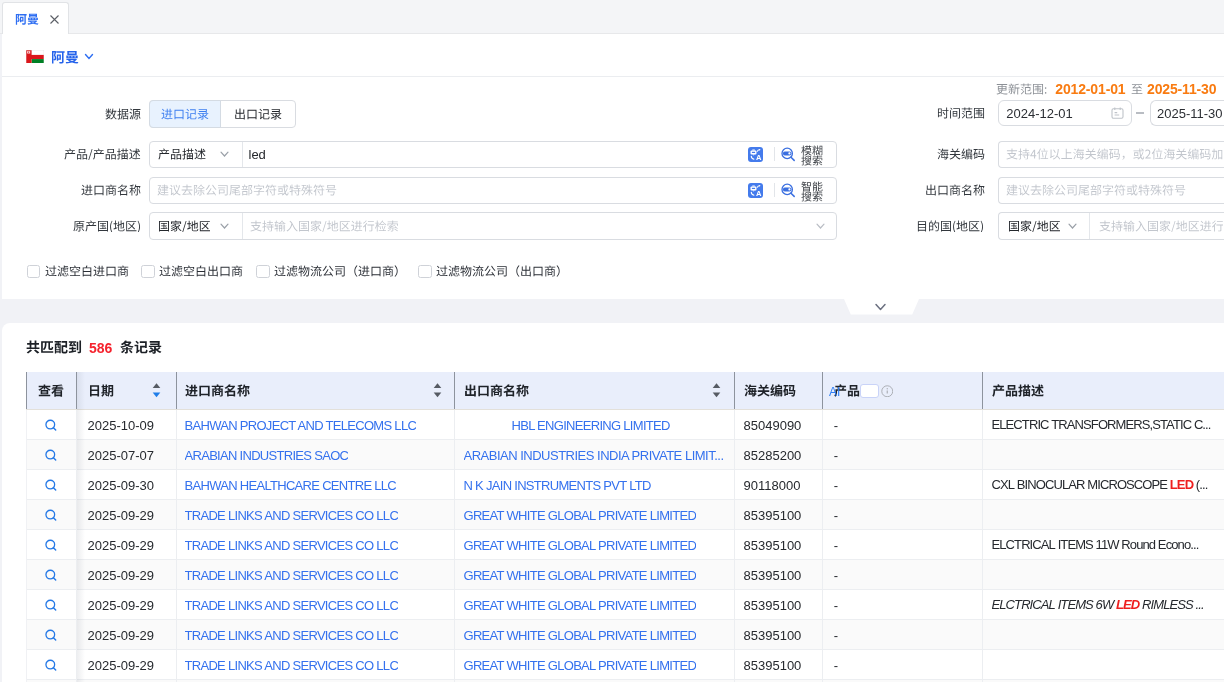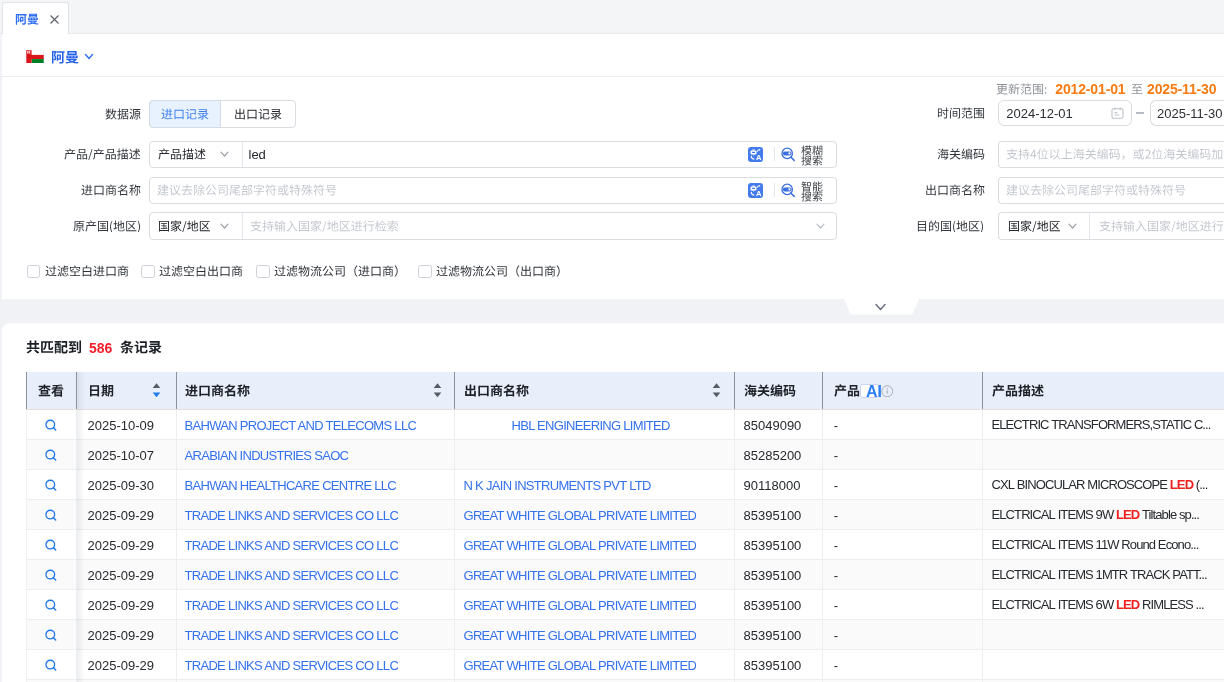--- a/index.html
+++ b/index.html
@@ -521,42 +521,43 @@
     </svg>
 <svg style="position:absolute;left:433.0px;top:383.3px" width="9" height="15" viewBox="0 0 9 15">
       <path d="M4.5 0.3 L8.3 5 L0.7 5 Z" fill="#565b63"></path>
       <path d="M4.5 14.2 L8.3 9.5 L0.7 9.5 Z" fill="#565b63"></path>
     </svg>
 <svg style="position:absolute;left:712.0px;top:383.3px" width="9" height="15" viewBox="0 0 9 15">
       <path d="M4.5 0.3 L8.3 5 L0.7 5 Z" fill="#565b63"></path>
       <path d="M4.5 14.2 L8.3 9.5 L0.7 9.5 Z" fill="#565b63"></path>
     </svg>
 <div style="position:absolute;left:860.0px;top:383.5px;width:19.0px;height:14.5px;background:#fff;border:1px solid #c9d3f8;border-radius:3px;"></div>
-<div style="position:absolute;left:866px;top:384.9px;font-size:16px;color:#2e7ff7;font-weight:700;letter-spacing:0px;line-height:14.4px;white-space:pre;">AI</div>
+<div style="position:absolute;left:829px;top:384.9px;font-size:12px;color:#2e7ff7;font-weight:400;letter-spacing:0px;line-height:14.4px;white-space:pre;">AI</div>
 <svg style="position:absolute;left:880.5px;top:384.5px" width="12.5" height="12.5" viewBox="0 0 13 13">
 <circle cx="6.5" cy="6.5" r="5.7" fill="none" stroke="#aaadb3" stroke-width="1"></circle>
 <path d="M6.5 5.6 v3.2" stroke="#aaadb3" stroke-width="1.2"></path>
 <circle cx="6.5" cy="3.9" r="0.7" fill="#aaadb3"></circle>
 </svg>
 <svg style="position:absolute;left:43px;top:417.5px" width="15" height="15" viewBox="0 0 15 15">
       <circle cx="7.3" cy="6.6" r="4.35" fill="none" stroke="#2478e6" stroke-width="1.3"></circle>
       <path d="M10.4 9.8 L12.7 12.1" stroke="#2478e6" stroke-width="1.45" stroke-linecap="round"></path>
     </svg>
 <div style="position:absolute;left:87.5px;top:416.9px;font-size:13px;color:#26292e;font-weight:400;letter-spacing:0px;line-height:18.7px;white-space:pre;text-align:right;">2025-10-09</div>
 <div style="position:absolute;left:184.5px;top:416.9px;font-size:13px;color:#3471ee;font-weight:400;letter-spacing:-0.7px;line-height:18.7px;white-space:pre;max-width:261px;overflow:hidden;">BAHWAN PROJECT AND TELECOMS LLC</div>
 <div style="position:absolute;left:463.5px;top:416.9px;font-size:13px;color:#3471ee;font-weight:400;letter-spacing:-0.7px;line-height:18.7px;white-space:pre;max-width:262px;overflow:hidden;padding-left:48px;">HBL ENGINEERING LIMITED</div>
 <div style="position:absolute;left:743.5px;top:416.9px;font-size:13px;color:#26292e;font-weight:400;letter-spacing:0px;line-height:18.7px;white-space:pre;">85049090</div>
 <div style="position:absolute;left:833.8px;top:416.9px;font-size:13px;color:#26292e;font-weight:400;letter-spacing:0px;line-height:18.7px;white-space:pre;">-</div>
 <div style="position:absolute;left:991.5px;top:415.6px;font-size:13px;color:#26292e;line-height:18.7px;letter-spacing:-0.9px;white-space:pre;"><span>ELECTRIC&nbsp;TRANSFORMERS,STATIC&nbsp;C...</span></div>
 <svg style="position:absolute;left:43px;top:447.5px" width="15" height="15" viewBox="0 0 15 15">
       <circle cx="7.3" cy="6.6" r="4.35" fill="none" stroke="#2478e6" stroke-width="1.3"></circle>
       <path d="M10.4 9.8 L12.7 12.1" stroke="#2478e6" stroke-width="1.45" stroke-linecap="round"></path>
     </svg>
-<div style="position:absolute;left:87.5px;top:446.9px;font-size:13px;color:#26292e;font-weight:400;letter-spacing:0px;line-height:18.7px;white-space:pre;">2025-10-07</div>
+<div style="position:absolute;left:87.5px;top:446.9px;font-size:13px;color:#26292e;font-weight:400;letter-spacing:0px;line-height:18.7px;white-space:pre;">2025-07-07</div>
 <div style="position:absolute;left:184.5px;top:446.9px;font-size:13px;color:#3471ee;font-weight:400;letter-spacing:-0.7px;line-height:18.7px;white-space:pre;max-width:261px;overflow:hidden;">ARABIAN INDUSTRIES SAOC</div>
+<div style="position:absolute;left:463.5px;top:446.9px;font-size:13px;color:#3471ee;font-weight:400;letter-spacing:-0.5px;line-height:18.7px;white-space:pre;max-width:262px;overflow:hidden;">ARABIAN INDUSTRIES INDIA PRIVATE LIMIT...</div>
 <div style="position:absolute;left:743.5px;top:446.9px;font-size:13px;color:#26292e;font-weight:400;letter-spacing:0px;line-height:18.7px;white-space:pre;">85285200</div>
 <div style="position:absolute;left:833.8px;top:446.9px;font-size:13px;color:#26292e;font-weight:400;letter-spacing:0px;line-height:18.7px;white-space:pre;">-</div>
 <svg style="position:absolute;left:43px;top:477.5px" width="15" height="15" viewBox="0 0 15 15">
       <circle cx="7.3" cy="6.6" r="4.35" fill="none" stroke="#2478e6" stroke-width="1.3"></circle>
       <path d="M10.4 9.8 L12.7 12.1" stroke="#2478e6" stroke-width="1.45" stroke-linecap="round"></path>
     </svg>
 <div style="position:absolute;left:87.5px;top:476.9px;font-size:13px;color:#26292e;font-weight:400;letter-spacing:0px;line-height:18.7px;white-space:pre;">2025-09-30</div>
 <div style="position:absolute;left:184.5px;top:476.9px;font-size:13px;color:#3471ee;font-weight:400;letter-spacing:-0.7px;line-height:18.7px;white-space:pre;max-width:261px;overflow:hidden;">BAHWAN HEALTHCARE CENTRE LLC</div>
 <div style="position:absolute;left:463.5px;top:476.9px;font-size:13px;color:#3471ee;font-weight:400;letter-spacing:-0.7px;line-height:18.7px;white-space:pre;max-width:262px;overflow:hidden;">N K JAIN INSTRUMENTS PVT LTD</div>
 <div style="position:absolute;left:743.5px;top:476.9px;font-size:13px;color:#26292e;font-weight:400;letter-spacing:0px;line-height:18.7px;white-space:pre;">90118000</div>
@@ -564,51 +565,49 @@
 <div style="position:absolute;left:991.5px;top:475.6px;font-size:13px;color:#26292e;line-height:18.7px;letter-spacing:-0.9px;white-space:pre;"><span>CXL&nbsp;BINOCULAR&nbsp;MICROSCOPE&nbsp;</span><span style="color:#ee1f1f;font-weight:700">LED</span><span>&nbsp;(...</span></div>
 <svg style="position:absolute;left:43px;top:507.5px" width="15" height="15" viewBox="0 0 15 15">
       <circle cx="7.3" cy="6.6" r="4.35" fill="none" stroke="#2478e6" stroke-width="1.3"></circle>
       <path d="M10.4 9.8 L12.7 12.1" stroke="#2478e6" stroke-width="1.45" stroke-linecap="round"></path>
     </svg>
 <div style="position:absolute;left:87.5px;top:506.9px;font-size:13px;color:#26292e;font-weight:400;letter-spacing:0px;line-height:18.7px;white-space:pre;">2025-09-29</div>
 <div style="position:absolute;left:184.5px;top:506.9px;font-size:13px;color:#3471ee;font-weight:400;letter-spacing:-0.7px;line-height:18.7px;white-space:pre;max-width:261px;overflow:hidden;">TRADE LINKS AND SERVICES CO LLC</div>
 <div style="position:absolute;left:463.5px;top:506.9px;font-size:13px;color:#3471ee;font-weight:400;letter-spacing:-0.7px;line-height:18.7px;white-space:pre;max-width:262px;overflow:hidden;">GREAT WHITE GLOBAL PRIVATE LIMITED</div>
 <div style="position:absolute;left:743.5px;top:506.9px;font-size:13px;color:#26292e;font-weight:400;letter-spacing:0px;line-height:18.7px;white-space:pre;">85395100</div>
 <div style="position:absolute;left:833.8px;top:506.9px;font-size:13px;color:#26292e;font-weight:400;letter-spacing:0px;line-height:18.7px;white-space:pre;">-</div>
-<div style="position:absolute;left:991.5px;top:505.6px;font-size:13px;color:#26292e;line-height:18.7px;letter-spacing:-0.9px;white-space:pre;"><span>ELCTRICAL&nbsp;ITEMS&nbsp;9W&nbsp;</span><span style="color:#ee1f1f;font-weight:700">LED</span><span>&nbsp;Tiltable&nbsp;sp...</span></div>
 <svg style="position:absolute;left:43px;top:537.5px" width="15" height="15" viewBox="0 0 15 15">
       <circle cx="7.3" cy="6.6" r="4.35" fill="none" stroke="#2478e6" stroke-width="1.3"></circle>
       <path d="M10.4 9.8 L12.7 12.1" stroke="#2478e6" stroke-width="1.45" stroke-linecap="round"></path>
     </svg>
 <div style="position:absolute;left:87.5px;top:536.9px;font-size:13px;color:#26292e;font-weight:400;letter-spacing:0px;line-height:18.7px;white-space:pre;">2025-09-29</div>
 <div style="position:absolute;left:184.5px;top:536.9px;font-size:13px;color:#3471ee;font-weight:400;letter-spacing:-0.7px;line-height:18.7px;white-space:pre;max-width:261px;overflow:hidden;">TRADE LINKS AND SERVICES CO LLC</div>
 <div style="position:absolute;left:463.5px;top:536.9px;font-size:13px;color:#3471ee;font-weight:400;letter-spacing:-0.7px;line-height:18.7px;white-space:pre;max-width:262px;overflow:hidden;">GREAT WHITE GLOBAL PRIVATE LIMITED</div>
 <div style="position:absolute;left:743.5px;top:536.9px;font-size:13px;color:#26292e;font-weight:400;letter-spacing:0px;line-height:18.7px;white-space:pre;">85395100</div>
 <div style="position:absolute;left:833.8px;top:536.9px;font-size:13px;color:#26292e;font-weight:400;letter-spacing:0px;line-height:18.7px;white-space:pre;">-</div>
 <div style="position:absolute;left:991.5px;top:535.6px;font-size:13px;color:#26292e;line-height:18.7px;letter-spacing:-0.9px;white-space:pre;"><span>ELCTRICAL&nbsp;ITEMS&nbsp;11W&nbsp;Round&nbsp;Econo...</span></div>
 <svg style="position:absolute;left:43px;top:567.5px" width="15" height="15" viewBox="0 0 15 15">
       <circle cx="7.3" cy="6.6" r="4.35" fill="none" stroke="#2478e6" stroke-width="1.3"></circle>
       <path d="M10.4 9.8 L12.7 12.1" stroke="#2478e6" stroke-width="1.45" stroke-linecap="round"></path>
     </svg>
 <div style="position:absolute;left:87.5px;top:566.9px;font-size:13px;color:#26292e;font-weight:400;letter-spacing:0px;line-height:18.7px;white-space:pre;">2025-09-29</div>
 <div style="position:absolute;left:184.5px;top:566.9px;font-size:13px;color:#3471ee;font-weight:400;letter-spacing:-0.7px;line-height:18.7px;white-space:pre;max-width:261px;overflow:hidden;">TRADE LINKS AND SERVICES CO LLC</div>
 <div style="position:absolute;left:463.5px;top:566.9px;font-size:13px;color:#3471ee;font-weight:400;letter-spacing:-0.7px;line-height:18.7px;white-space:pre;max-width:262px;overflow:hidden;">GREAT WHITE GLOBAL PRIVATE LIMITED</div>
 <div style="position:absolute;left:743.5px;top:566.9px;font-size:13px;color:#26292e;font-weight:400;letter-spacing:0px;line-height:18.7px;white-space:pre;">85395100</div>
 <div style="position:absolute;left:833.8px;top:566.9px;font-size:13px;color:#26292e;font-weight:400;letter-spacing:0px;line-height:18.7px;white-space:pre;">-</div>
-<div style="position:absolute;left:991.5px;top:565.6px;font-size:13px;color:#26292e;line-height:18.7px;letter-spacing:-0.9px;white-space:pre;"><span>ELCTRICAL&nbsp;ITEMS&nbsp;1MTR&nbsp;TRACK&nbsp;PATT...</span></div>
 <svg style="position:absolute;left:43px;top:597.5px" width="15" height="15" viewBox="0 0 15 15">
       <circle cx="7.3" cy="6.6" r="4.35" fill="none" stroke="#2478e6" stroke-width="1.3"></circle>
       <path d="M10.4 9.8 L12.7 12.1" stroke="#2478e6" stroke-width="1.45" stroke-linecap="round"></path>
     </svg>
 <div style="position:absolute;left:87.5px;top:596.9px;font-size:13px;color:#26292e;font-weight:400;letter-spacing:0px;line-height:18.7px;white-space:pre;">2025-09-29</div>
 <div style="position:absolute;left:184.5px;top:596.9px;font-size:13px;color:#3471ee;font-weight:400;letter-spacing:-0.7px;line-height:18.7px;white-space:pre;max-width:261px;overflow:hidden;">TRADE LINKS AND SERVICES CO LLC</div>
 <div style="position:absolute;left:463.5px;top:596.9px;font-size:13px;color:#3471ee;font-weight:400;letter-spacing:-0.7px;line-height:18.7px;white-space:pre;max-width:262px;overflow:hidden;">GREAT WHITE GLOBAL PRIVATE LIMITED</div>
 <div style="position:absolute;left:743.5px;top:596.9px;font-size:13px;color:#26292e;font-weight:400;letter-spacing:0px;line-height:18.7px;white-space:pre;">85395100</div>
 <div style="position:absolute;left:833.8px;top:596.9px;font-size:13px;color:#26292e;font-weight:400;letter-spacing:0px;line-height:18.7px;white-space:pre;">-</div>
-<div style="position:absolute;left:991.5px;top:595.6px;font-size:13px;color:#26292e;line-height:18.7px;letter-spacing:-0.9px;white-space:pre;"><span>ELCTRICAL&nbsp;ITEMS&nbsp;6W&nbsp;</span><span style="color:#ee1f1f;font-weight:700">LED</span><span>&nbsp;RIMLESS&nbsp;...</span></div>
+<div style="position:absolute;left:991.5px;top:595.6px;font-size:13px;color:#26292e;line-height:18.7px;letter-spacing:-0.9px;white-space:pre;font-style:italic;"><span>ELCTRICAL&nbsp;ITEMS&nbsp;6W&nbsp;</span><span style="color:#ee1f1f;font-weight:700">LED</span><span>&nbsp;RIMLESS&nbsp;...</span></div>
 <svg style="position:absolute;left:43px;top:627.5px" width="15" height="15" viewBox="0 0 15 15">
       <circle cx="7.3" cy="6.6" r="4.35" fill="none" stroke="#2478e6" stroke-width="1.3"></circle>
       <path d="M10.4 9.8 L12.7 12.1" stroke="#2478e6" stroke-width="1.45" stroke-linecap="round"></path>
     </svg>
 <div style="position:absolute;left:87.5px;top:626.9px;font-size:13px;color:#26292e;font-weight:400;letter-spacing:0px;line-height:18.7px;white-space:pre;">2025-09-29</div>
 <div style="position:absolute;left:184.5px;top:626.9px;font-size:13px;color:#3471ee;font-weight:400;letter-spacing:-0.7px;line-height:18.7px;white-space:pre;max-width:261px;overflow:hidden;">TRADE LINKS AND SERVICES CO LLC</div>
 <div style="position:absolute;left:463.5px;top:626.9px;font-size:13px;color:#3471ee;font-weight:400;letter-spacing:-0.7px;line-height:18.7px;white-space:pre;max-width:262px;overflow:hidden;">GREAT WHITE GLOBAL PRIVATE LIMITED</div>
 <div style="position:absolute;left:743.5px;top:626.9px;font-size:13px;color:#26292e;font-weight:400;letter-spacing:0px;line-height:18.7px;white-space:pre;">85395100</div>
 <div style="position:absolute;left:833.8px;top:626.9px;font-size:13px;color:#26292e;font-weight:400;letter-spacing:0px;line-height:18.7px;white-space:pre;">-</div>
 <svg style="position:absolute;left:43px;top:657.5px" width="15" height="15" viewBox="0 0 15 15">

